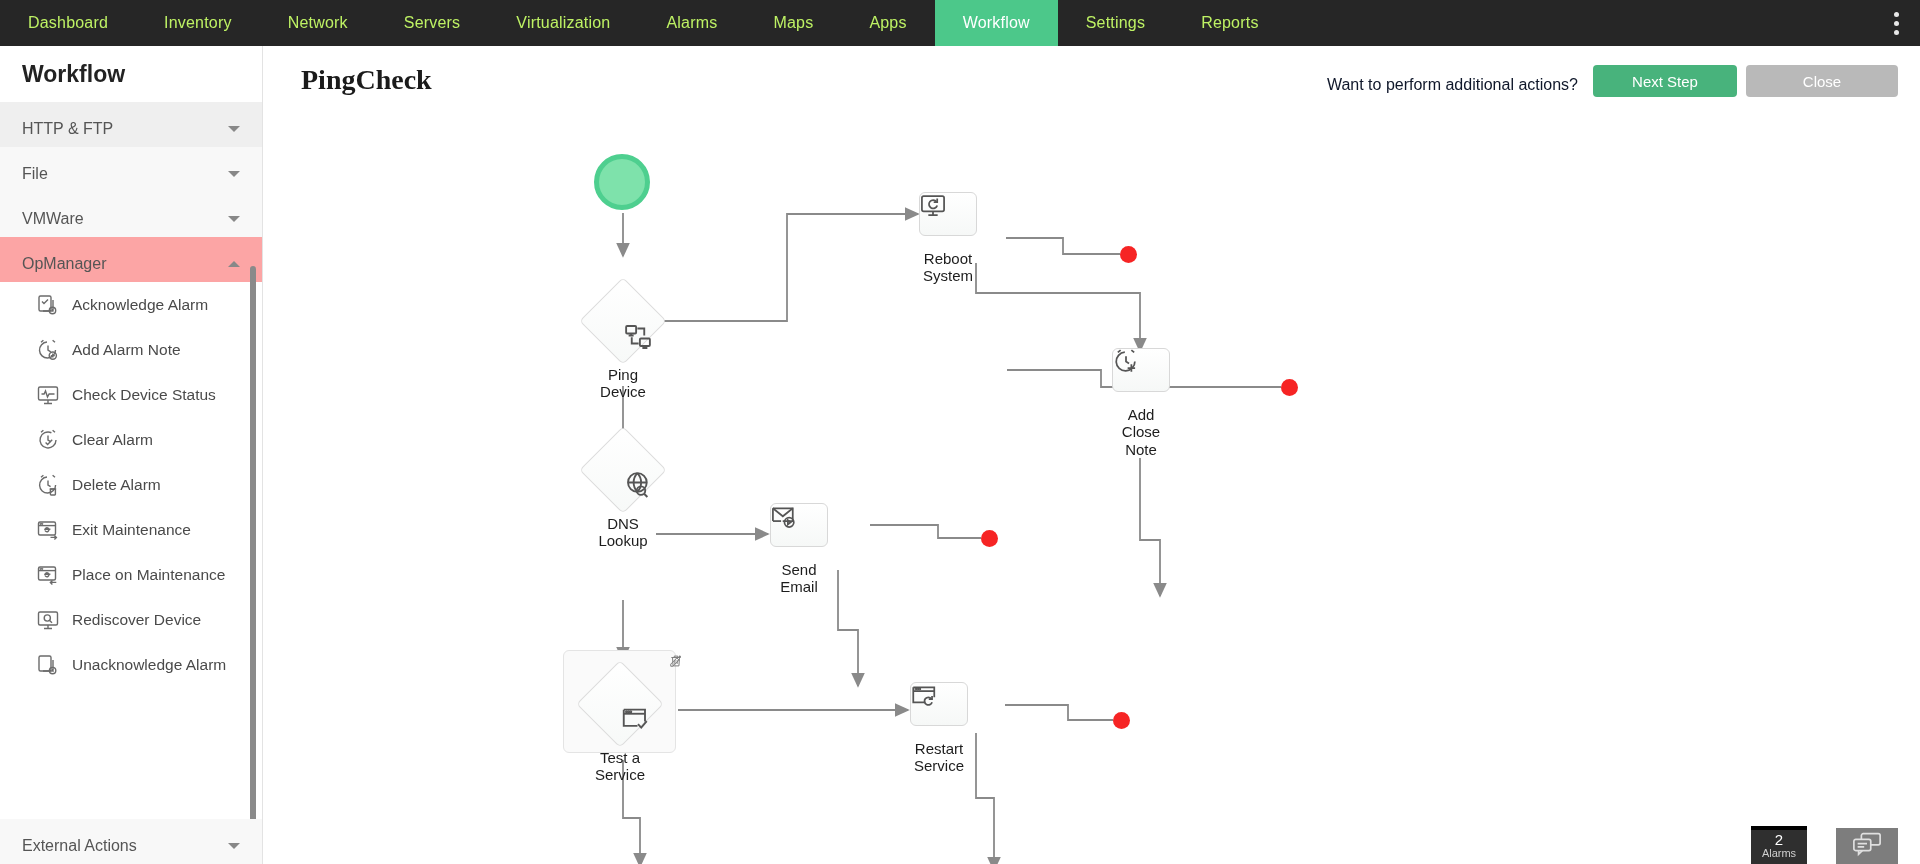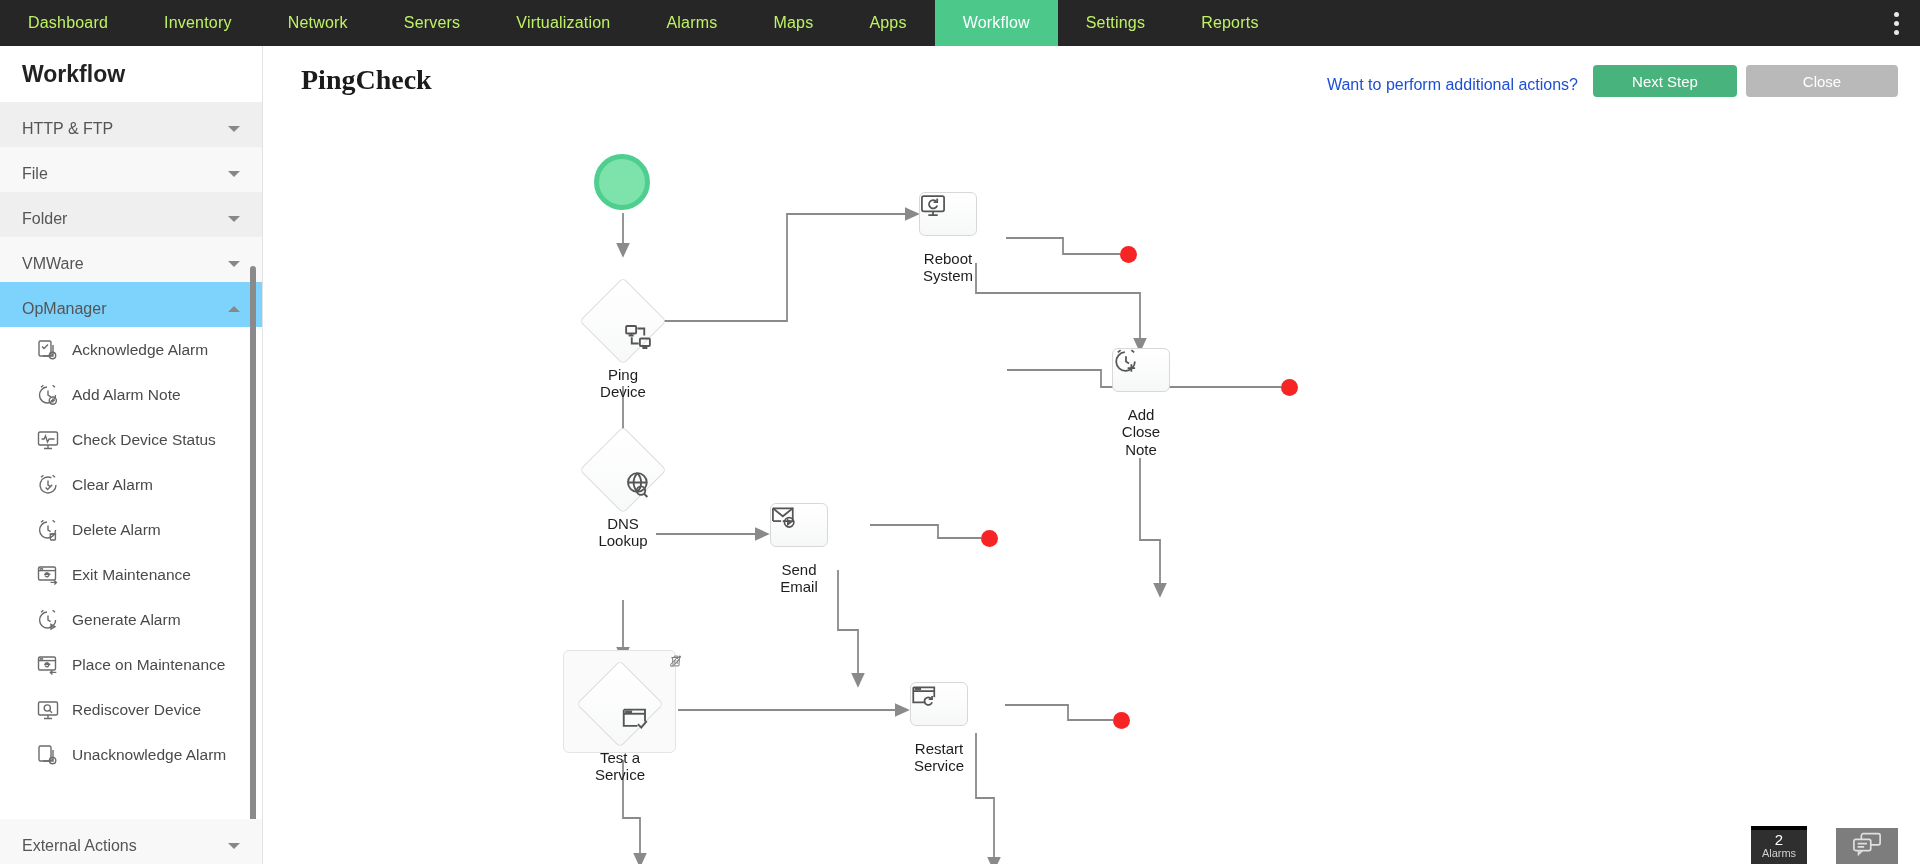--- a/index.html
+++ b/index.html
@@ -42,21 +42,21 @@
   #sidebar-title {
     height: 56px; display: flex; align-items: center;
     padding-left: 22px; font-size: 23px; color: #222; font-weight: 600;
   }
   .grp {
     height: 45px; display: flex; align-items: center; justify-content: space-between;
     padding: 8px 22px 0 22px; font-size: 16px; color: #555; cursor: pointer;
   }
   .grp.shade-a { background: #efefef; }
   .grp.shade-b { background: #f8f8f8; }
-  .grp.open { background: #7dd3fc; }
+  .grp.open { background: #fca5a5; }
   .caret { width: 0; height: 0; border-left: 6px solid transparent; border-right: 6px solid transparent; border-top: 6px solid #888; }
   .caret.up { border-top: none; border-bottom: 6px solid #888; }
   .subitem {
     display: flex; align-items: center; gap: 12px;
     padding: 7px 10px 7px 36px; min-height: 45px;
     font-size: 15.5px; color: #4a4a4a; cursor: pointer; background: #fff;
   }
   .subicon { width: 24px; height: 24px; flex: 0 0 24px; color: #6b6b6b; }
   .subicon svg { width: 24px; height: 24px; display:block; }
   #sb-scroll-thumb {
@@ -75,21 +75,21 @@
   #main-header {
     position: relative; height: 62px;
   }
   #page-title {
     position: absolute; left: 38px; top: 18px;
     font-family: "Liberation Serif", serif;
     font-size: 28px; color: #1b1b1b; font-weight: 600;
   }
   #hdr-link {
     position: absolute; right: 342px; top: 30px;
-    font-size: 16px; color: #1d4ed8; cursor: pointer;
+    font-size: 16px; color: #0f172a; cursor: pointer;
   }
   .hdr-btn {
     position: absolute; top: 19px;
     height: 32px; border: none; border-radius: 4px;
     font-size: 15px; color: #fff; cursor: pointer;
     display: flex; align-items: center; justify-content: center;
     font-family: "Liberation Sans", sans-serif;
   }
   #btn-next { right: 183px; width: 144px; background: #48b37c; }
   #btn-close { right: 22px; width: 152px; background: #b9b9b9; }
@@ -175,24 +175,20 @@
   <div id="sidebar-title">Workflow</div>
 
   <div class="grp shade-a">
     <span>HTTP &amp; FTP</span>
     <span class="caret"></span>
   </div>
   <div class="grp shade-b">
     <span>File</span>
     <span class="caret"></span>
   </div>
-  <div class="grp shade-a">
-    <span>Folder</span>
-    <span class="caret"></span>
-  </div>
   <div class="grp shade-b">
     <span>VMWare</span>
     <span class="caret"></span>
   </div>
   <div class="grp open">
     <span>OpManager</span>
     <span class="caret up"></span>
   </div>
 
   <div class="subitem">
@@ -264,31 +260,20 @@
           <path d="M2.5 7.6h17"></path>
         <circle cx="4.6" cy="5.8" r="0.4" fill="currentColor"></circle>
           <circle cx="6.2" cy="5.8" r="0.4" fill="currentColor"></circle>
         <path d="M9 12.4a2 2 0 1 0 0-1.2h5.4"></path>
         <path d="M14.5 19.4h5.8M18.4 17.4l2 2-2 2"></path>
       </svg>
     </span>
     <span>Exit Maintenance</span>
   </div>
 
-  <div class="subitem">
-    <span class="subicon">
-      <svg viewBox="0 0 24 24" fill="none" stroke="currentColor" stroke-width="1.4">
-        <path d="M19.6 12A8 8 0 1 1 11 4.05"></path>
-          <path d="M12 7.5V12l2.6 1.7"></path>
-        <path d="M5 4.2L7.4 2.2M19 4.2L16.6 2.2"></path>
-          <path d="M15 16.4l4 2.3-4 2.3z"></path>
-      </svg>
-    </span>
-    <span>Generate Alarm</span>
-  </div>
 
   <div class="subitem">
     <span class="subicon">
       <svg viewBox="0 0 24 24" fill="none" stroke="currentColor" stroke-width="1.4">
         <rect x="2.5" y="4" width="17" height="13" rx="1.5"></rect>
           <path d="M2.5 7.6h17"></path>
         <circle cx="4.6" cy="5.8" r="0.4" fill="currentColor"></circle>
           <circle cx="6.2" cy="5.8" r="0.4" fill="currentColor"></circle>
         <path d="M9 12.4a2 2 0 1 0 0-1.2h5.4"></path>
         <path d="M20.3 19.4h-5.8M16.4 17.4l-2 2 2 2"></path>

